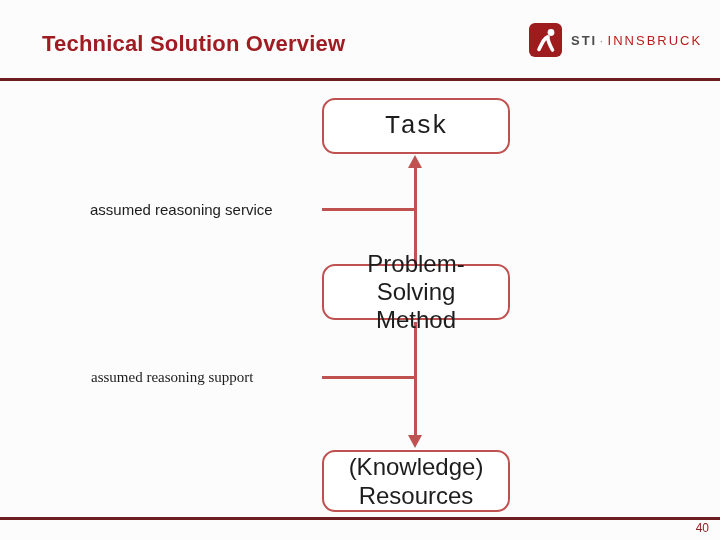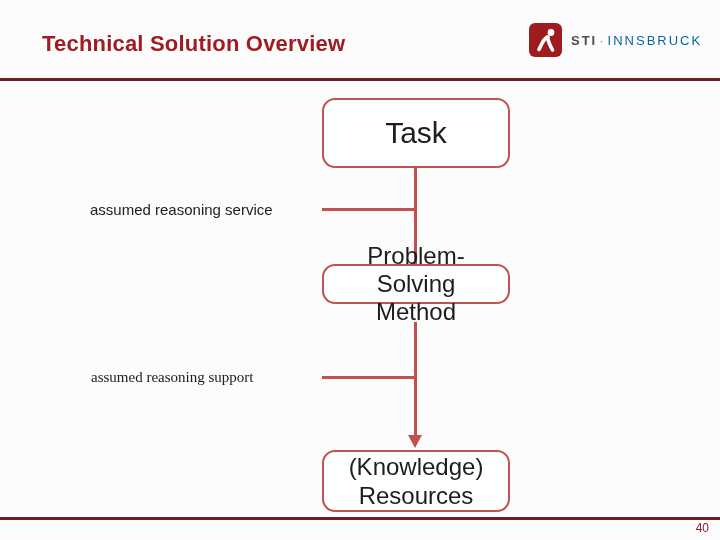--- a/index.html
+++ b/index.html
@@ -21,21 +21,21 @@
   .slide-title{
     position:absolute;left:42px;top:31px;
     font-size:22px;font-weight:bold;color:var(--title-color);
     letter-spacing:0.2px;
   }
   .logo{position:absolute;top:23px;left:529px;display:flex;align-items:center;}
   .logo-icon{width:33px;height:34px;display:block;}
   .logo-text{margin-left:9px;font-size:13px;letter-spacing:2px;white-space:nowrap;}
   .logo-text .sti{font-weight:bold;color:#4d4d4d;}
   .logo-text .sep{color:#9a9a9a;margin:0 2px;}
-  .logo-text .city{color:#0369a1;}
+  .logo-text .city{color:#b91c1c;}
   .header-rule{
     position:absolute;left:0;top:78px;width:720px;height:3px;
     background:var(--accent-dark);
   }
 
   
   .footer-rule{
     position:absolute;left:0;top:517px;width:720px;height:3px;
     background:var(--accent-dark);
   }
@@ -47,22 +47,22 @@
   
   .node{
     position:absolute;left:322px;width:188px;
     background:#ffffff;
     border:2.5px solid var(--accent-box);
     border-radius:13px;
     display:flex;align-items:center;justify-content:center;text-align:center;
     color:#1d1d1d;
     z-index:3;
   }
-  .node-task{top:98px;height:70px;font-size:30px;}
-  .node-psm{top:264px;height:40px;font-size:24px;line-height:28px;padding:0 14px;}
+  .node-task{top:98px;height:56px;font-size:26px;font-family:Liberation Mono, monospace;}
+  .node-psm{top:264px;height:56px;font-size:24px;line-height:28px;padding:0 14px;}
   .node-res{top:450px;height:62px;font-size:24px;line-height:29px;padding:0 14px;}
 
   
   .vline{position:absolute;width:3px;background:var(--accent-box);z-index:1;}
   .vline-1{left:414px;top:167px;height:98px;}
   .vline-2{left:414px;top:322px;height:114px;}
   .arrowhead{position:absolute;width:0;height:0;z-index:2;}
   .arrow-up{
     left:408px;top:155px;
     border-left:7.5px solid transparent;

